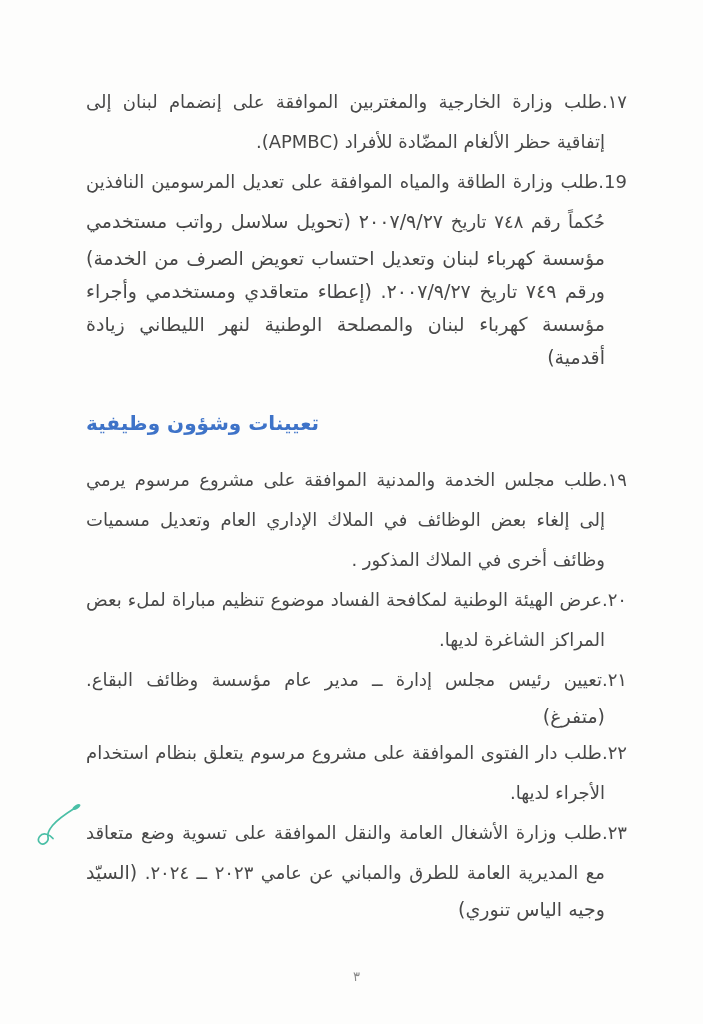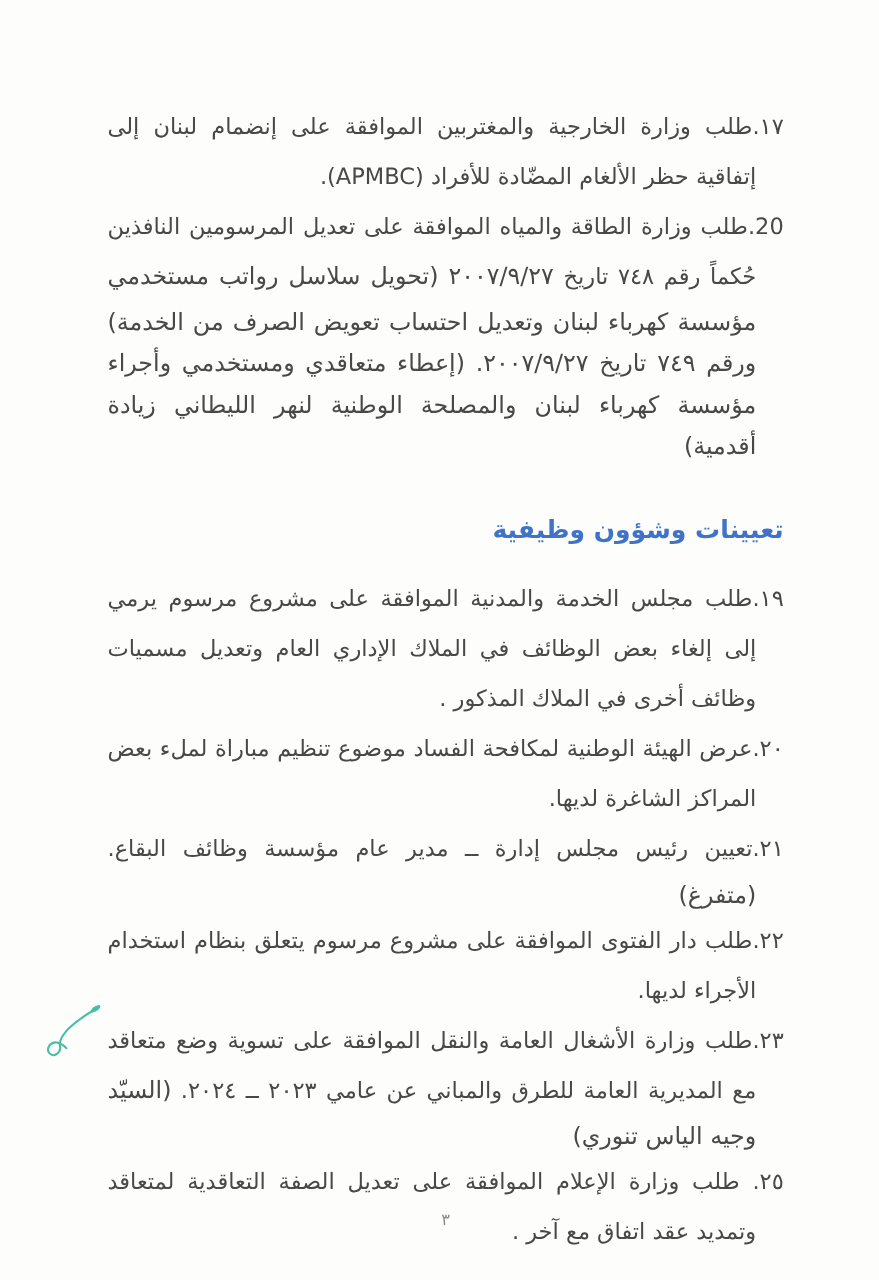--- a/index.html
+++ b/index.html
@@ -33,21 +33,21 @@
   .item .small {
     font-size: 19px;
     line-height: 32px;
   }
   .num {
     line-height: 40px;
     white-space: pre;
   }
   .sec-heading {
     direction: rtl;
-    text-align: right;
+    text-align: left;
     font-weight: bold;
     font-size: 20px;
     line-height: 30px;
     margin: 34px 0 22px 0;
     color: #3e73c8;
   }
   .page-num {
     position: absolute;
     left: 86px;
     right: 76px;
@@ -67,21 +67,21 @@
 </head>
 <body>
 
 <div class="doc">
 
   <div class="item">
     <span class="main num">١٧.</span><span class="main">طلب وزارة الخارجية والمغتربين الموافقة على إنضمام لبنان إلى إتفاقية حظر الألغام المضّادة للأفراد (APMBC).</span><span class="small"></span>
   </div>
 
   <div class="item">
-    <span class="main num">20.</span><span class="main">طلب وزارة الطاقة والمياه الموافقة على تعديل المرسومين النافذين حُكماً رقم ٧٤٨ تاريخ </span><span class="small">٢٠٠٧/٩/٢٧ (تحويل سلاسل رواتب مستخدمي مؤسسة كهرباء لبنان وتعديل احتساب تعويض الصرف من الخدمة) ورقم ٧٤٩ تاريخ ٢٠٠٧/٩/٢٧. (إعطاء متعاقدي ومستخدمي وأجراء مؤسسة كهرباء لبنان والمصلحة الوطنية لنهر الليطاني زيادة أقدمية)</span>
+    <span class="main num">19.</span><span class="main">طلب وزارة الطاقة والمياه الموافقة على تعديل المرسومين النافذين حُكماً رقم ٧٤٨ تاريخ </span><span class="small">٢٠٠٧/٩/٢٧ (تحويل سلاسل رواتب مستخدمي مؤسسة كهرباء لبنان وتعديل احتساب تعويض الصرف من الخدمة) ورقم ٧٤٩ تاريخ ٢٠٠٧/٩/٢٧. (إعطاء متعاقدي ومستخدمي وأجراء مؤسسة كهرباء لبنان والمصلحة الوطنية لنهر الليطاني زيادة أقدمية)</span>
   </div>
 
   <div class="sec-heading">تعيينات وشؤون وظيفية</div>
 
   <div class="item">
     <span class="main num">١٩.</span><span class="main">طلب مجلس الخدمة والمدنية الموافقة على مشروع مرسوم يرمي إلى إلغاء بعض الوظائف في الملاك الإداري العام وتعديل مسميات وظائف أخرى في الملاك المذكور .</span><span class="small"></span>
   </div>
 
   <div class="item">
     <span class="main num">٢٠.</span><span class="main">عرض الهيئة الوطنية لمكافحة الفساد موضوع تنظيم مباراة لملء بعض المراكز الشاغرة لديها.</span><span class="small"></span>
@@ -93,23 +93,20 @@
 
   <div class="item">
     <span class="main num">٢٢.</span><span class="main">طلب دار الفتوى الموافقة على مشروع مرسوم يتعلق بنظام استخدام الأجراء لديها.</span><span class="small"></span>
   </div>
 
   <div class="item">
     <span class="main num">٢٣.</span><span class="main">طلب وزارة الأشغال العامة والنقل الموافقة على تسوية وضع متعاقد مع المديرية العامة للطرق والمباني عن عامي ٢٠٢٣ ــ ٢٠٢٤. </span><span class="small">(السيّد وجيه الياس تنوري)</span>
   </div>
 
 
-  <div class="item">
-    <span class="main num">٢٥. </span><span class="main">طلب وزارة الإعلام الموافقة على تعديل الصفة التعاقدية لمتعاقد وتمديد عقد اتفاق مع آخر .</span><span class="small"></span>
-  </div>
 
 </div>
 
 <svg class="pen-mark" viewBox="0 0 56 50" xmlns="http://www.w3.org/2000/svg">
   <path d="M41 9 C33 14 23 21 18.5 26.5 C14.5 31.5 13 34.5 14 38 C15.2 42.8 9 47.5 5.5 43.5 C2.5 40 6.5 33.5 12.5 35.2 C15.5 36 17.5 37.5 19 39.5" fill="none" stroke="#4abfa6" stroke-width="1.7" stroke-linecap="round"></path>
   <ellipse cx="42.5" cy="8" rx="4.4" ry="2" fill="#4abfa6" transform="rotate(-33 42.5 8)"></ellipse>
 </svg>
 
 <div class="page-num">٣</div>
 

